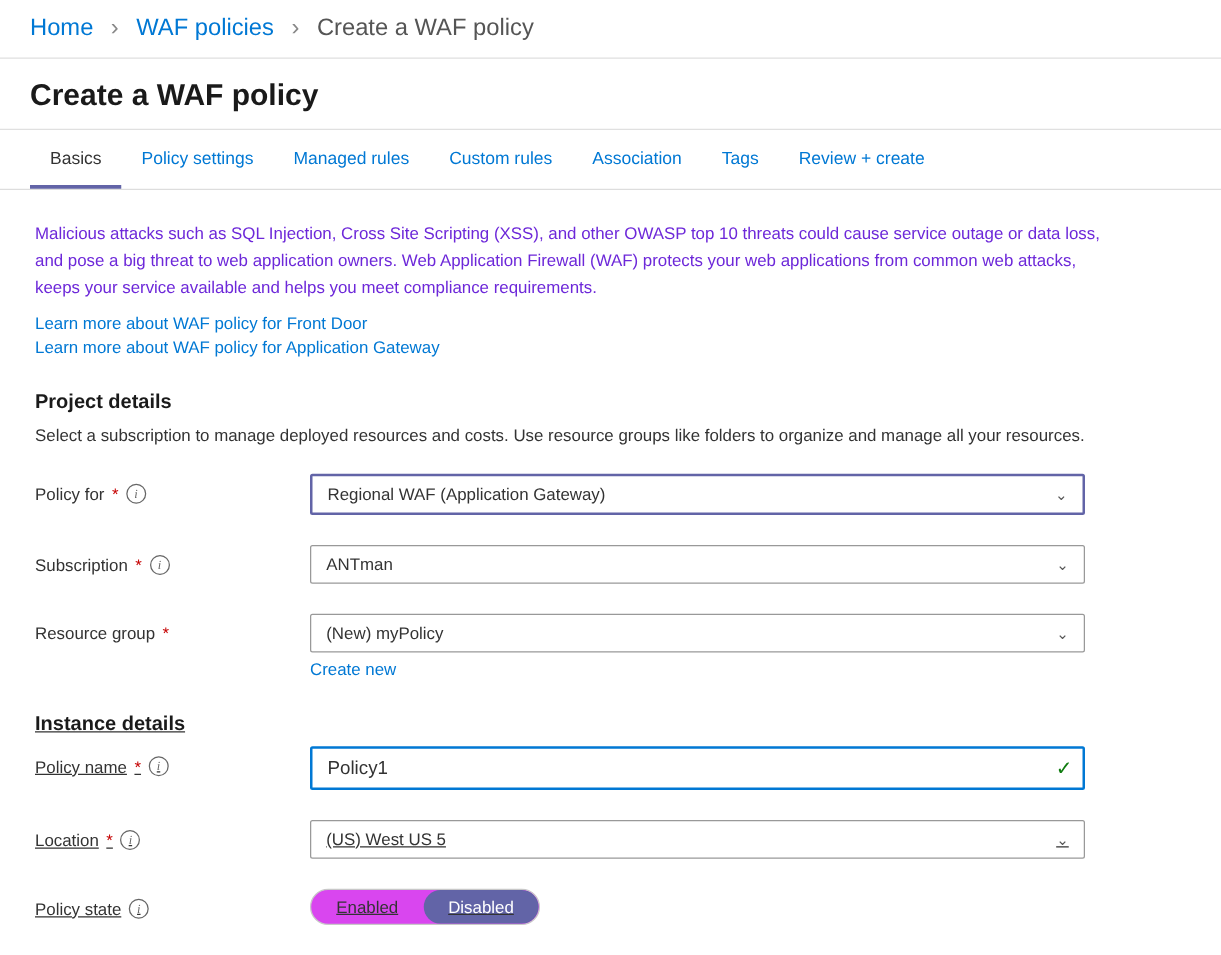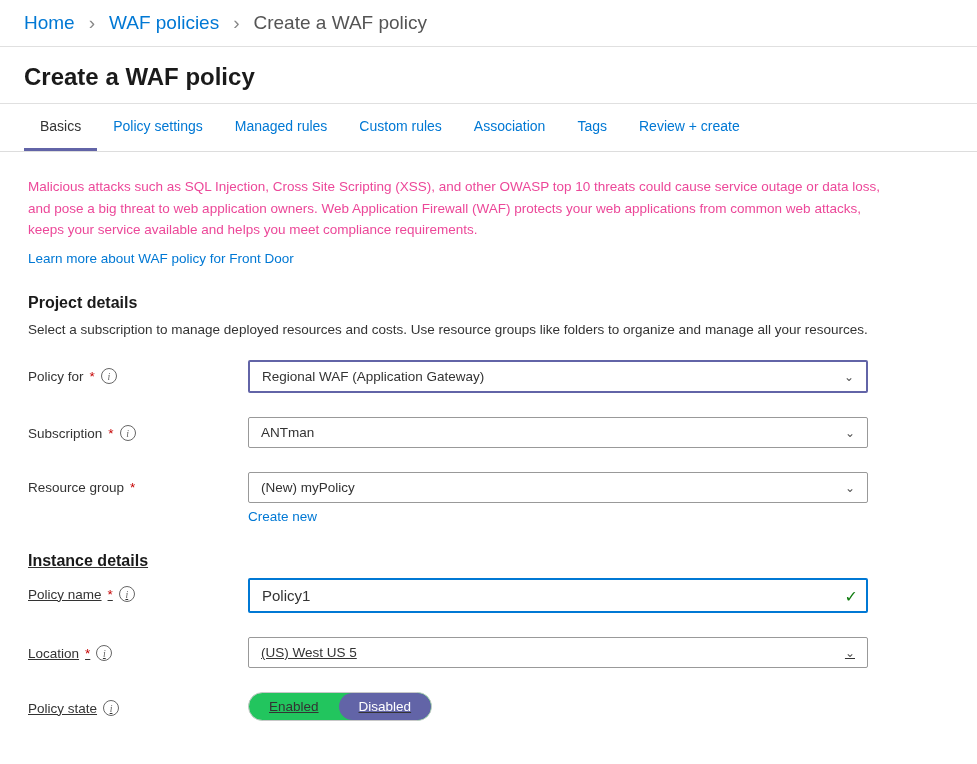--- a/index.html
+++ b/index.html
@@ -18,21 +18,21 @@
 
     
     .tabs-container { padding: 0 24px; border-bottom: 1px solid #ddd; display: flex; gap: 0; }
     .tab { padding: 14px 16px; font-size: 14px; cursor: pointer; color: #0078d4; border-bottom: 3px solid transparent; text-decoration: none; display: inline-block; white-space: nowrap; }
     .tab.active { color: #333; border-bottom: 3px solid #6264a7; font-weight: 500; }
 
     
     .content-area { padding: 24px 28px; }
 
     
-    .description { font-size: 13.5px; color: #ec4899; line-height: 1.6; margin-bottom: 10px; max-width: 870px; }
+    .description { font-size: 13.5px; color: #6d28d9; line-height: 1.6; margin-bottom: 10px; max-width: 870px; }
     .link { color: #0078d4; text-decoration: none; display: block; font-size: 13.5px; margin-top: 4px; }
 
     
     .section-header { font-size: 16px; font-weight: 600; color: #1a1a1a; margin-top: 28px; margin-bottom: 8px; }
     .section-desc { font-size: 13.5px; color: #333; line-height: 1.5; max-width: 870px; margin-bottom: 20px; }
 
     
     .form-row { display: flex; align-items: flex-start; margin-bottom: 24px; }
     .form-label { width: 220px; min-width: 220px; font-size: 13.5px; color: #333; padding-top: 8px; display: flex; align-items: center; gap: 6px; }
     .required-star { color: #c50000; }
@@ -44,21 +44,21 @@
     .dropdown.focused { border-color: #6264a7; border-width: 2px; }
     .dropdown-arrow { font-size: 12px; color: #555; }
     .create-new { color: #0078d4; font-size: 13.5px; text-decoration: none; display: inline-block; margin-top: 6px; cursor: pointer; }
 
     
     .text-input-wrapper { position: relative; }
     .text-input { width: 100%; padding: 7px 36px 7px 12px; border: 2px solid #0078d4; border-radius: 2px; font-size: 15px; color: #333; outline: none; }
     .input-check { position: absolute; right: 10px; top: 50%; transform: translateY(-50%); color: #107c10; font-size: 16px; }
 
     
-    .toggle-container { display: flex; align-items: center; background: #22c55e; border-radius: 20px; overflow: hidden; border: 1px solid #c8c8c8; width: fit-content; }
+    .toggle-container { display: flex; align-items: center; background: #d946ef; border-radius: 20px; overflow: hidden; border: 1px solid #c8c8c8; width: fit-content; }
     .toggle-option { padding: 6px 20px; font-size: 13.5px; border-radius: 20px; cursor: pointer; }
     .toggle-option.off { background: transparent; color: #333; }
     .toggle-option.on-active { background: #6264a7; color: #fff; border-radius: 20px; }
 
     
     .instance-section { margin-top: 8px; text-decoration: underline; }
   </style>
 </head>
 <body>
 
@@ -83,20 +83,21 @@
     <a class="tab">Custom rules</a>
     <a class="tab">Association</a>
     <a class="tab">Tags</a>
     <a class="tab">Review + create</a>
   </div>
 
   <div class="content-area">
 
     <p class="description">Malicious attacks such as SQL Injection, Cross Site Scripting (XSS), and other OWASP top 10 threats could cause service outage or data loss, and pose a big threat to web application owners. Web Application Firewall (WAF) protects your web applications from common web attacks, keeps your service available and helps you meet compliance requirements.</p>
     <a href="#" class="link">Learn more about WAF policy for Front Door</a>
+    <a href="#" class="link">Learn more about WAF policy for Application Gateway</a>
 
     <h2 class="section-header">Project details</h2>
     <p class="section-desc">Select a subscription to manage deployed resources and costs. Use resource groups like folders to organize and manage all your resources.</p>
 
     <div class="form-row">
       <div class="form-label">
         <span>Policy for</span>
         <span class="required-star">*</span>
         <span class="info-icon">i</span>
       </div>

